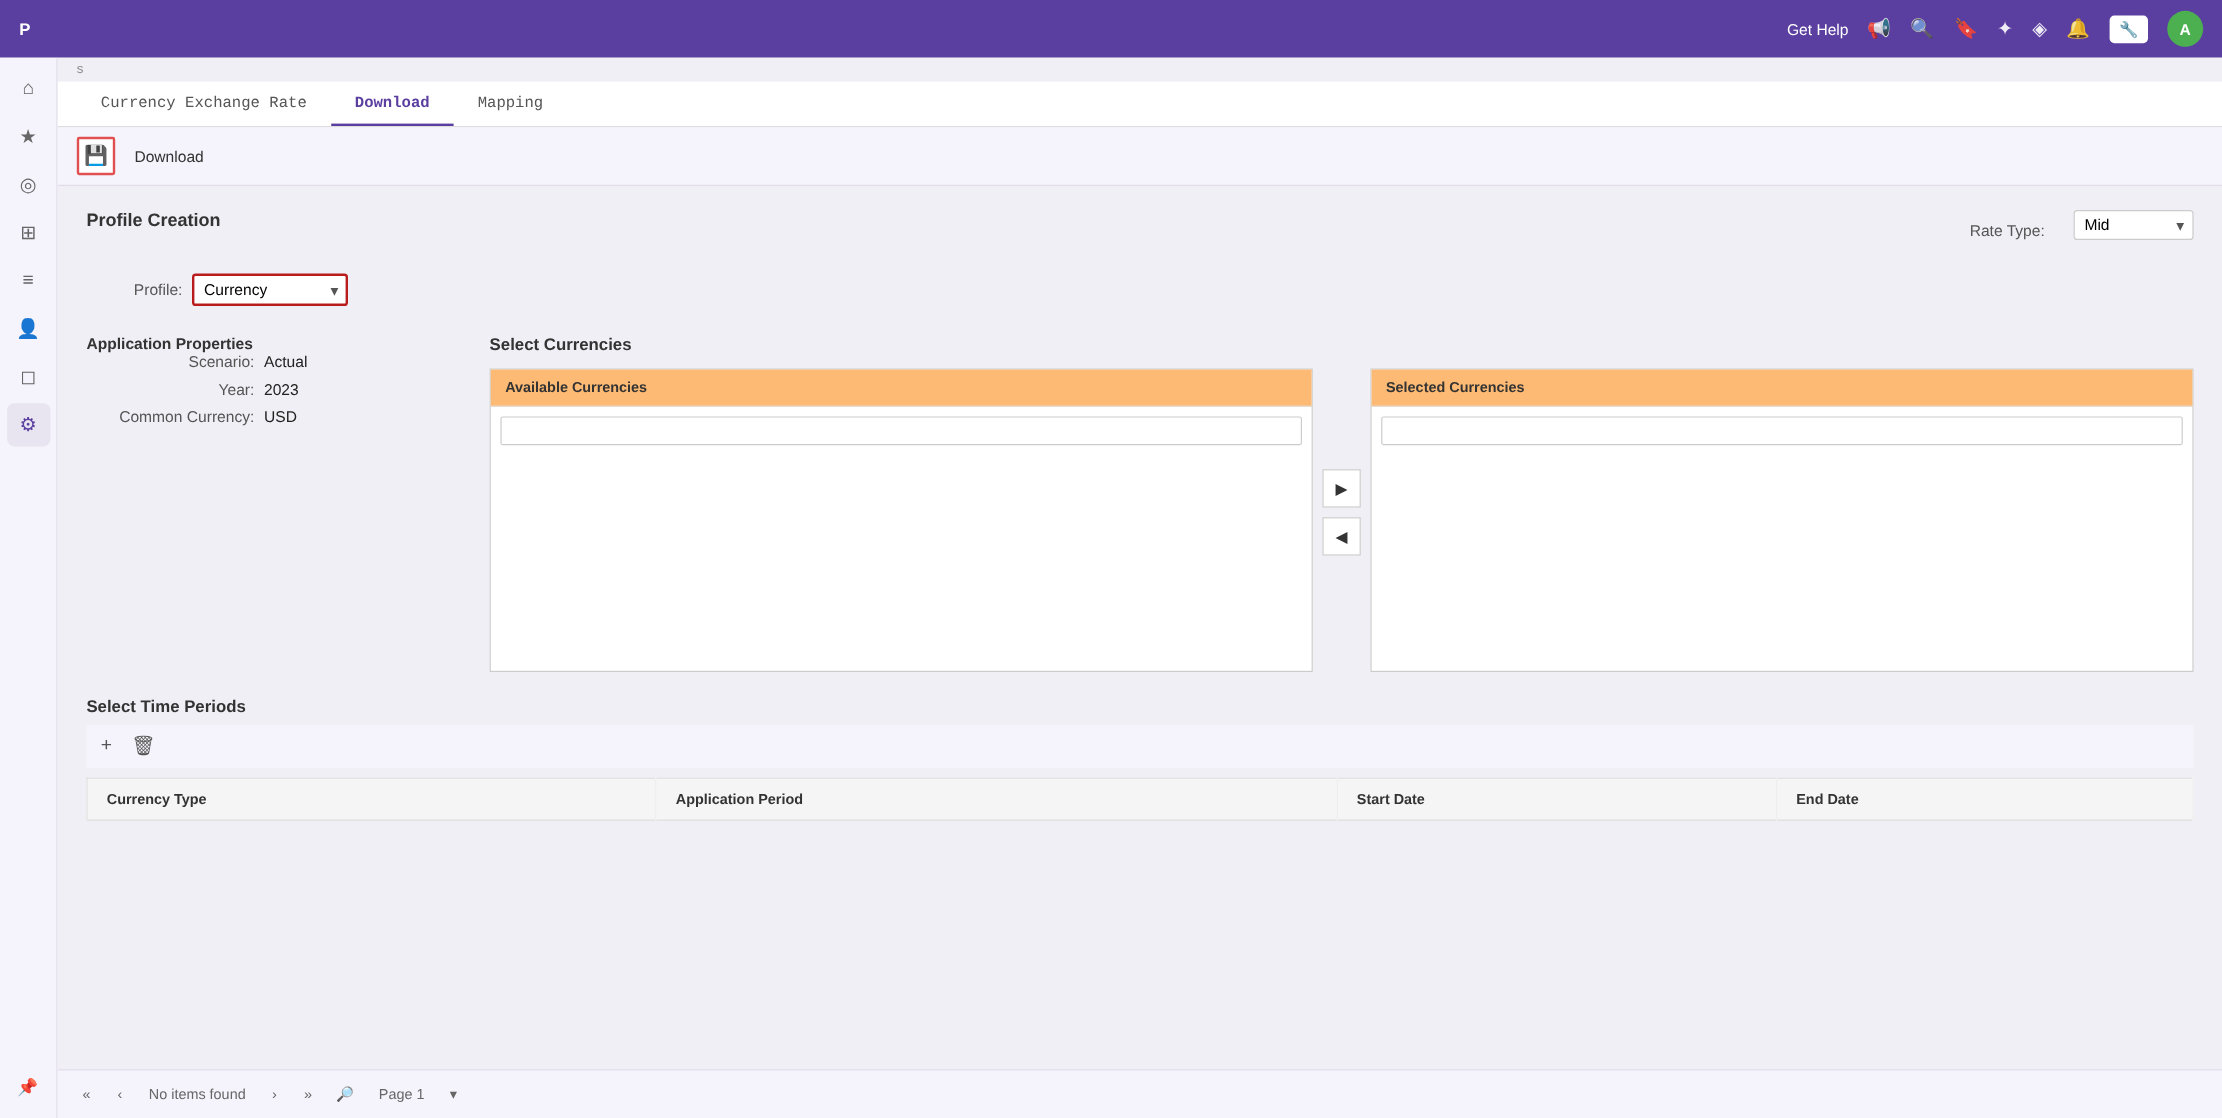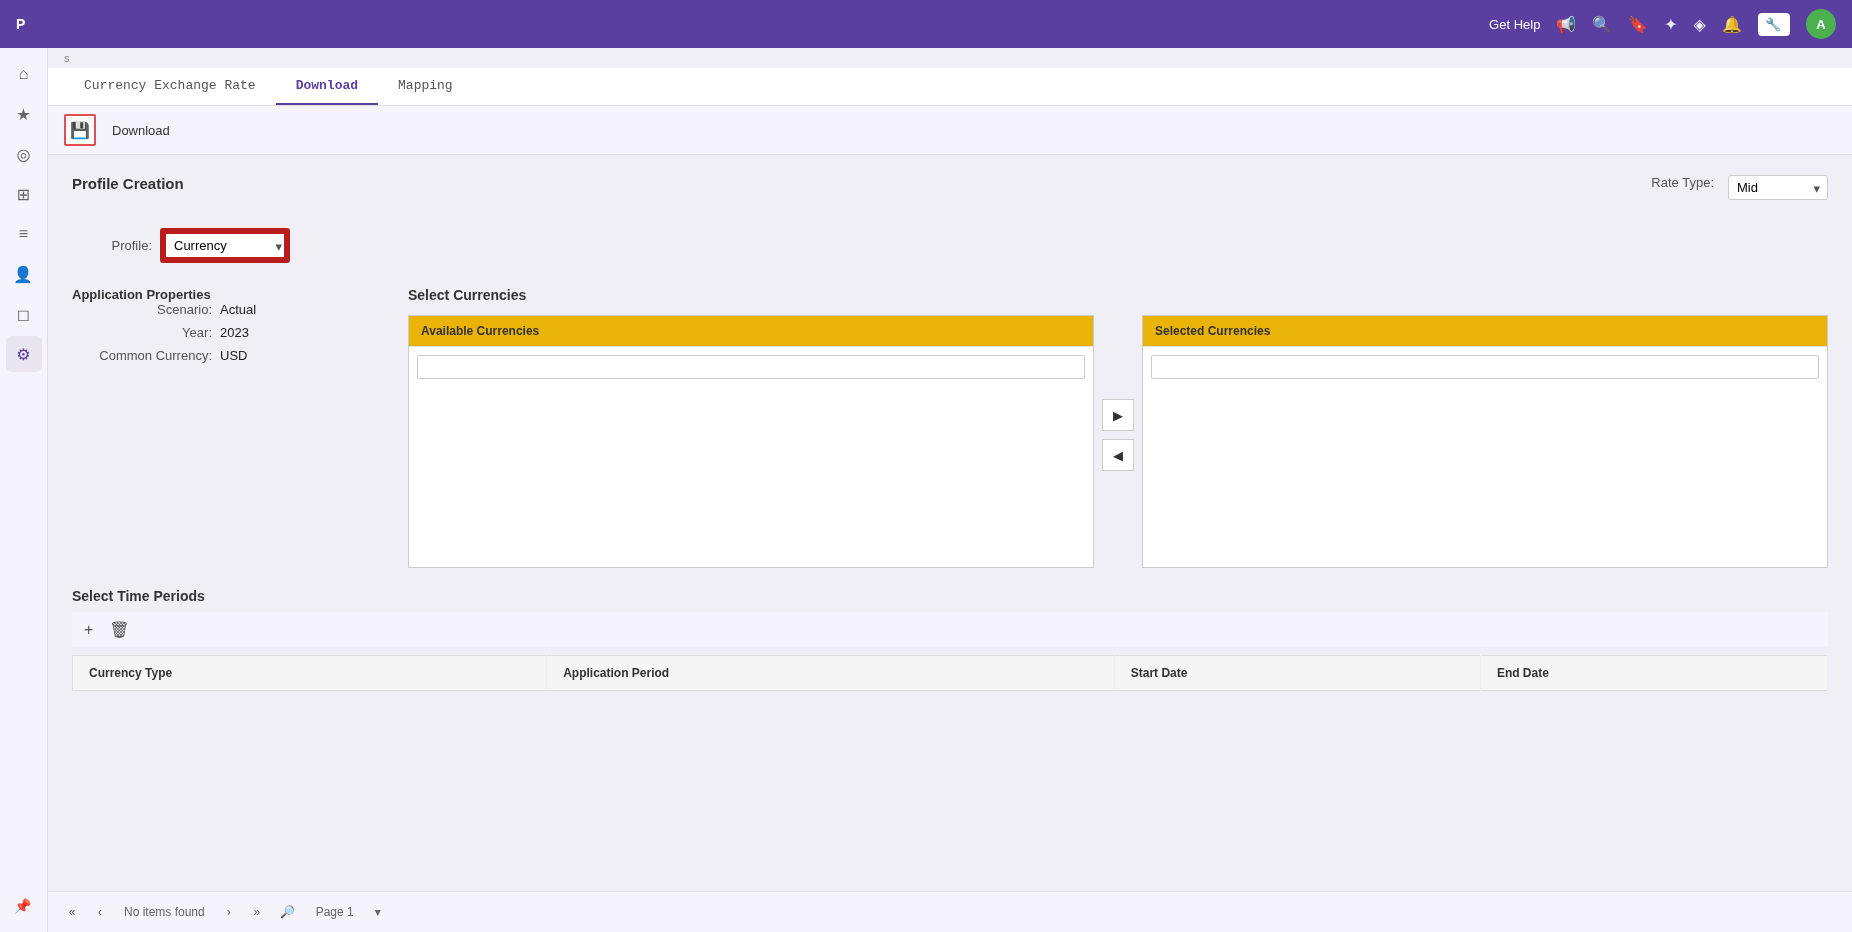--- a/index.html
+++ b/index.html
@@ -209,21 +209,21 @@
       gap: 8px;
       margin-bottom: 24px;
     }
     .field-label {
       color: #555;
       font-size: 13px;
       text-align: right;
       min-width: 80px;
     }
     .profile-select {
-      border: 6px solid #b91c1c;
+      border: 2px solid #b91c1c;
       background: white;
       padding: 4px 28px 4px 8px;
       border-radius: 3px;
       font-size: 13px;
       cursor: pointer;
       appearance: none;
       min-width: 130px;
     }
 
     
@@ -282,21 +282,21 @@
       border: 1px solid #ccc;
       flex: 1;
       min-height: 240px;
     }
     .currency-list-header {
       padding: 8px 12px;
       font-size: 12px;
       font-weight: 600;
       color: #333;
       border-bottom: 1px solid #e0e0e0;
-      background: #eab308;
+      background: #fdba74;
     }
     .currency-search {
       width: calc(100% - 16px);
       margin: 8px;
       padding: 4px 6px;
       border: 1px solid #ccc;
       border-radius: 2px;
       font-size: 12px;
     }
     .currency-list-content {
@@ -450,21 +450,21 @@
 
     <div class="toolbar">
       <div class="toolbar-btn-icon">💾</div>
       <button class="toolbar-btn-text">Download</button>
     </div>
 
     <div class="page-content">
 
       <div style="display:flex; align-items:flex-start; justify-content:space-between; margin-bottom:16px;">
         <div class="section-title">Profile Creation</div>
-        <div style="display:flex; align-items:flex-start; gap:14px;">
+        <div style="display:flex; align-items:flex-end; gap:24px;">
           <span class="rate-type-label">Rate Type:</span>
           <div class="select-wrapper">
             <select class="rate-type-select">
               <option>Mid</option>
               <option>Buy</option>
               <option>Sell</option>
             </select>
           </div>
         </div>
       </div>

